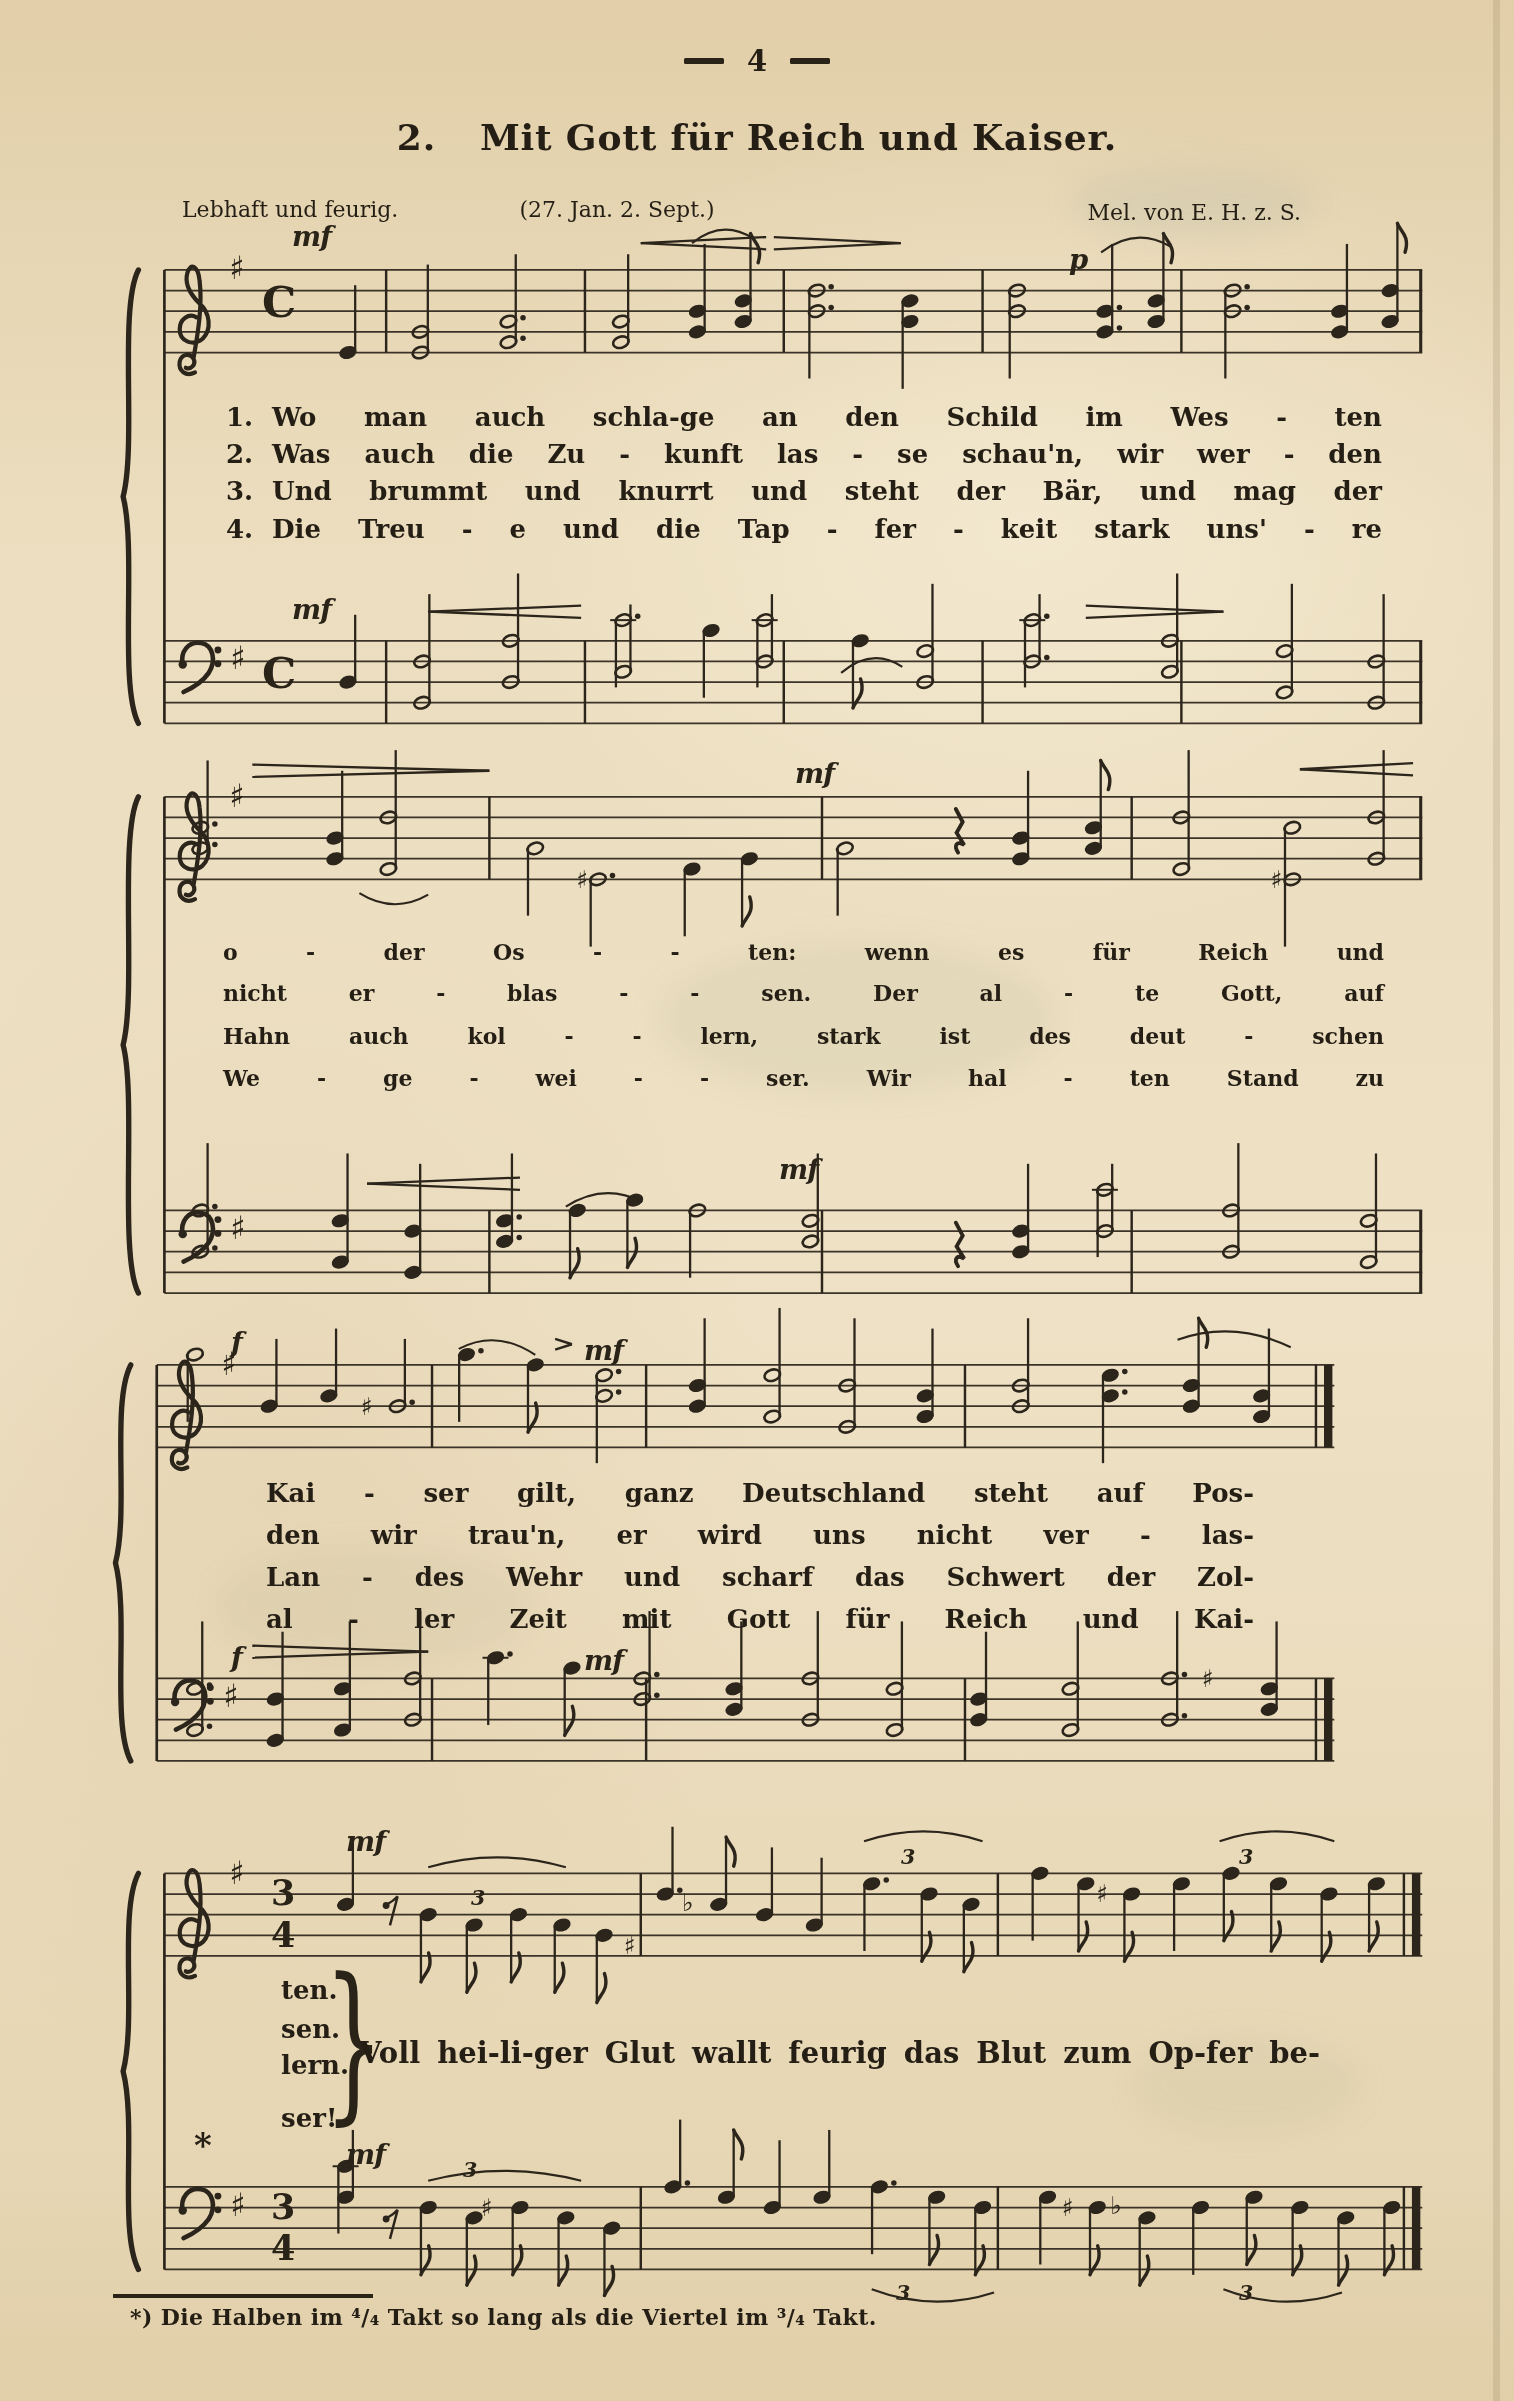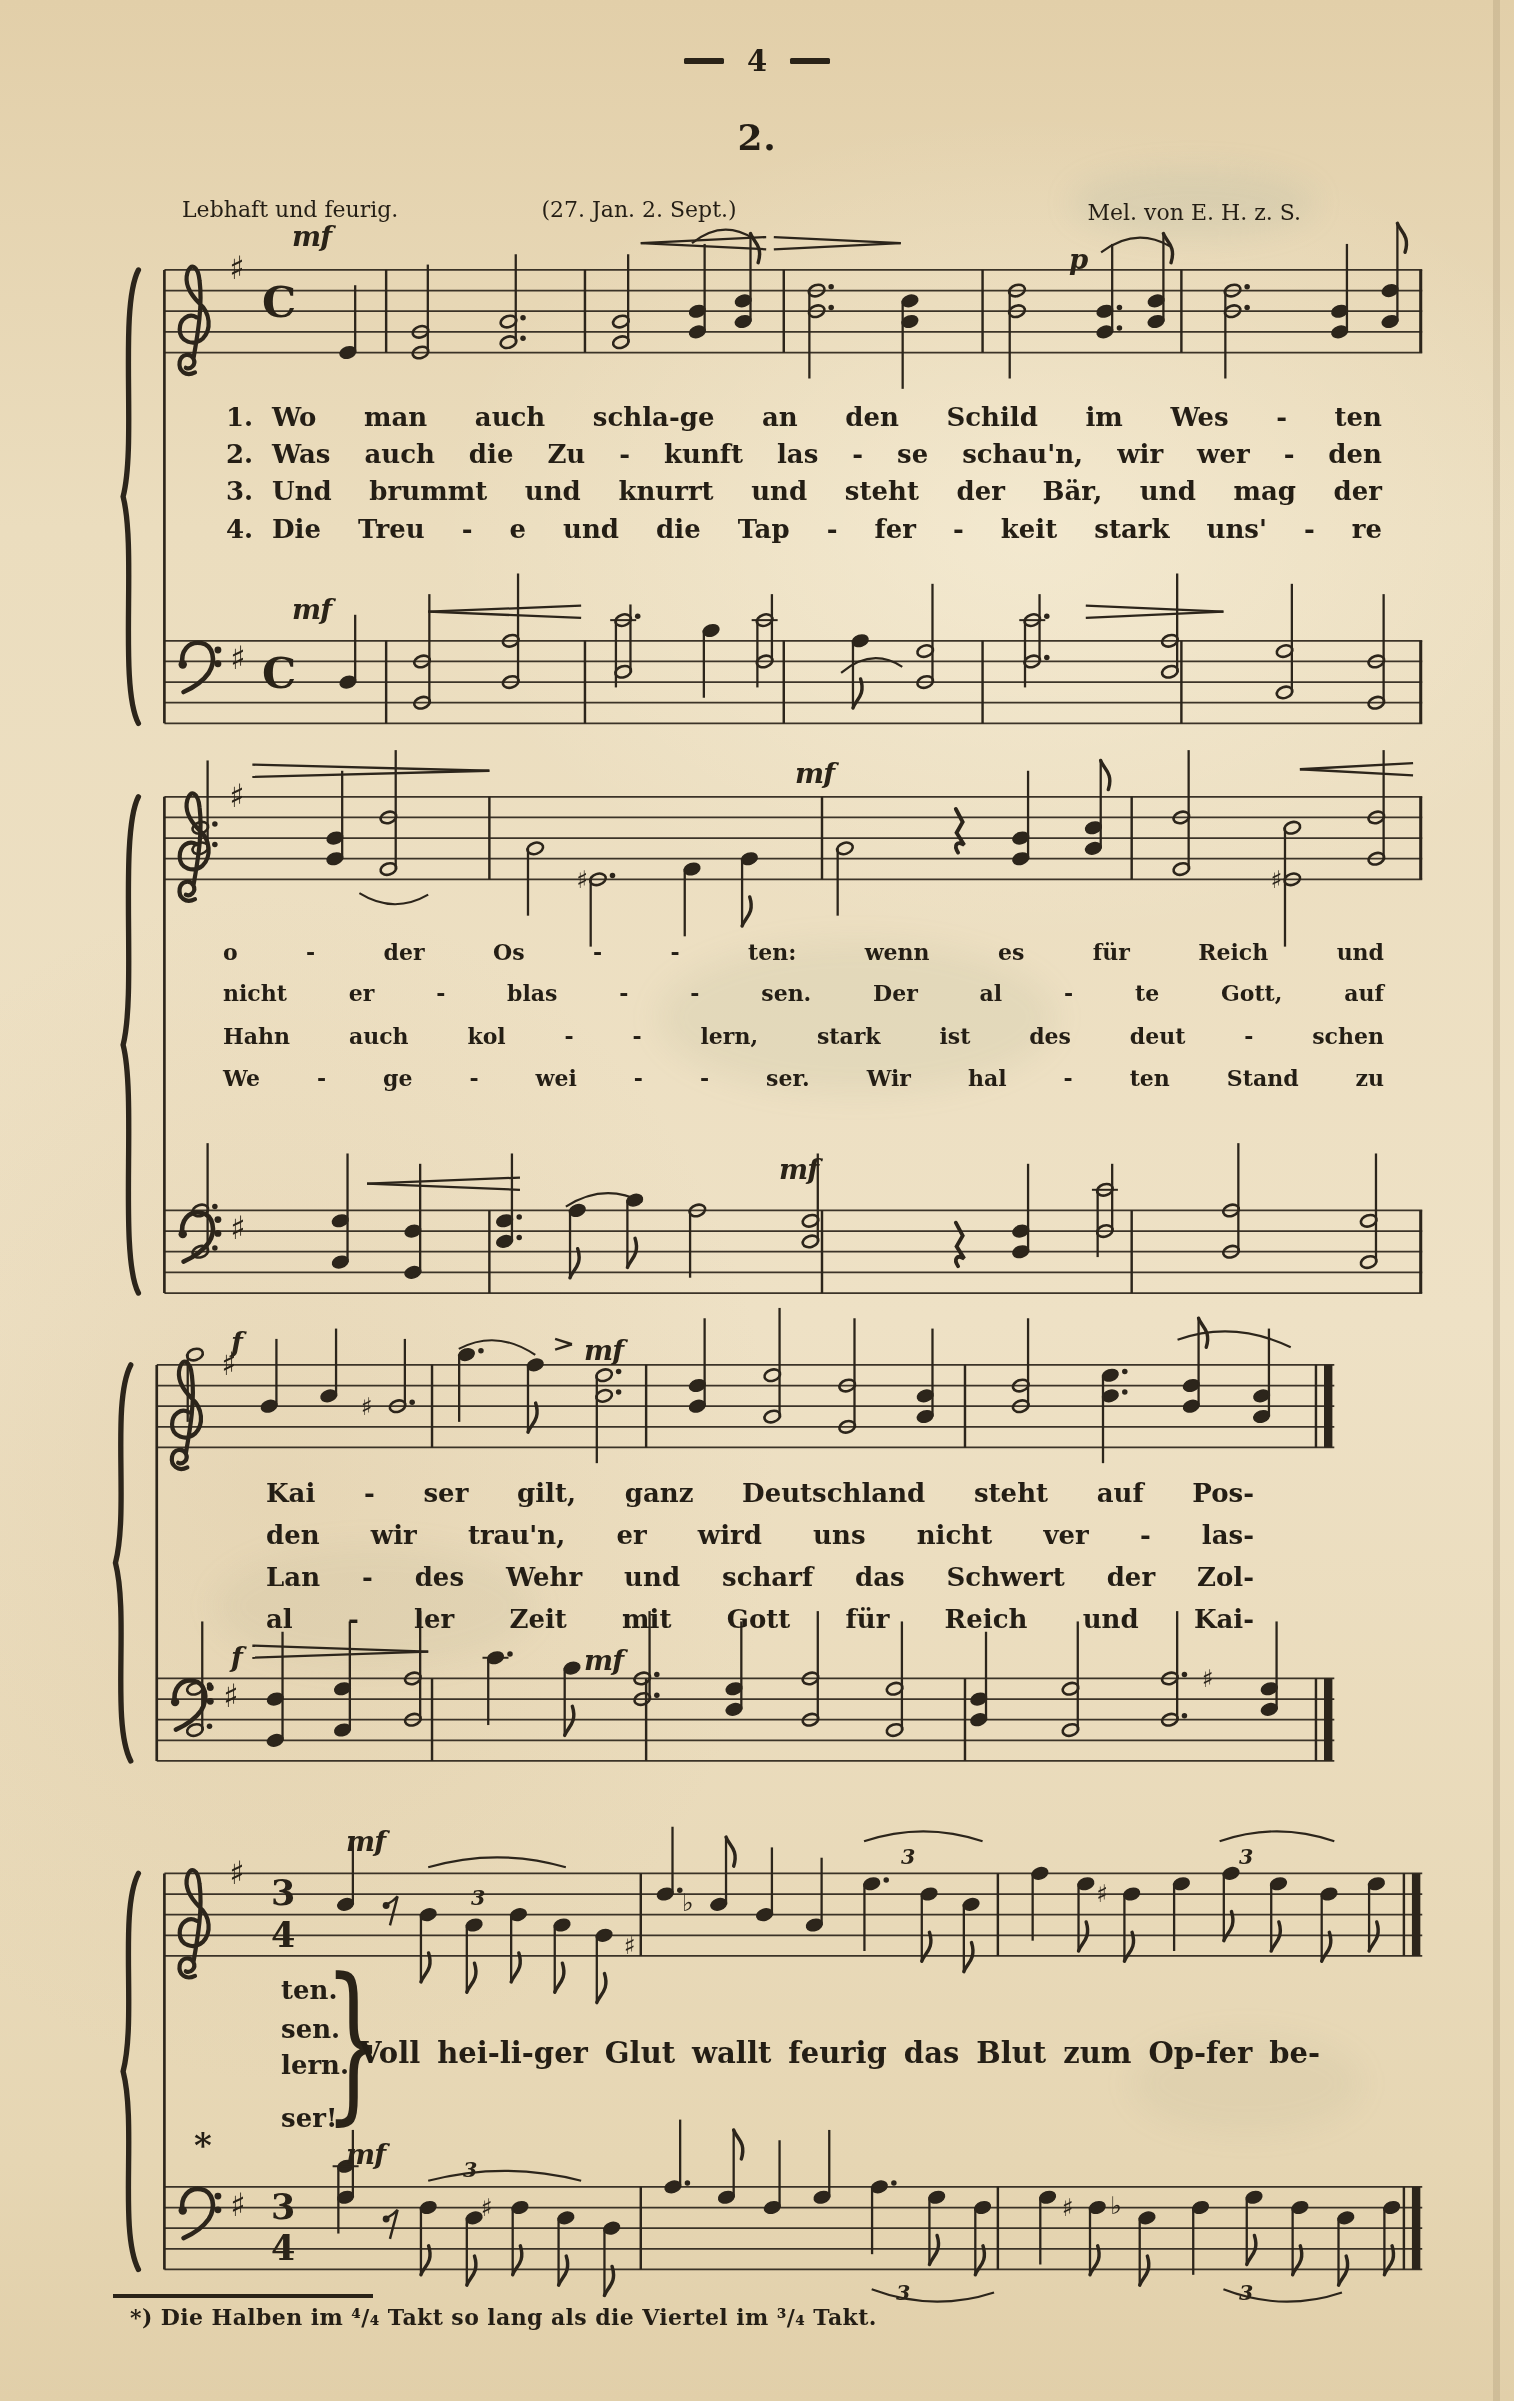--- a/index.html
+++ b/index.html
@@ -628,24 +628,25 @@
   </svg>
 
 <div class="abs pageno">
   <span class="pndash"></span>
   <span>4</span>
   <span class="pndash"></span>
 </div>
 
 <div class="abs titlerow">
   <span>2.</span>
+  <span>Mit Gott für Reich und Kaiser.</span>
 </div>
 
 <span class="abs meta" style="left:182px;top:197px">Lebhaft und feurig.</span>
-<span class="abs meta" style="left:639px;top:197px;transform:translateX(-50%)">(27. Jan. 2. Sept.)</span>
+<span class="abs meta" style="left:617px;top:197px;transform:translateX(-50%)">(27. Jan. 2. Sept.)</span>
 <span class="abs meta" style="right:213px;top:200px">Mel. von E. H. z. S.</span>
 
 <span class="abs dyn" style="left:292px;top:220px">mf</span>
 <span class="abs dyn" style="left:1069px;top:243px">p</span>
 <span class="abs dyn" style="left:292px;top:593px">mf</span>
 <span class="abs dyn" style="left:795px;top:757px">mf</span>
 <span class="abs dyn" style="left:779px;top:1153px">mf</span>
 <span class="abs dyn" style="left:231px;top:1326px">f</span>
 <span class="abs dyn" style="left:584px;top:1334px">mf</span>
 <span class="abs dyn" style="left:231px;top:1641px">f</span>

